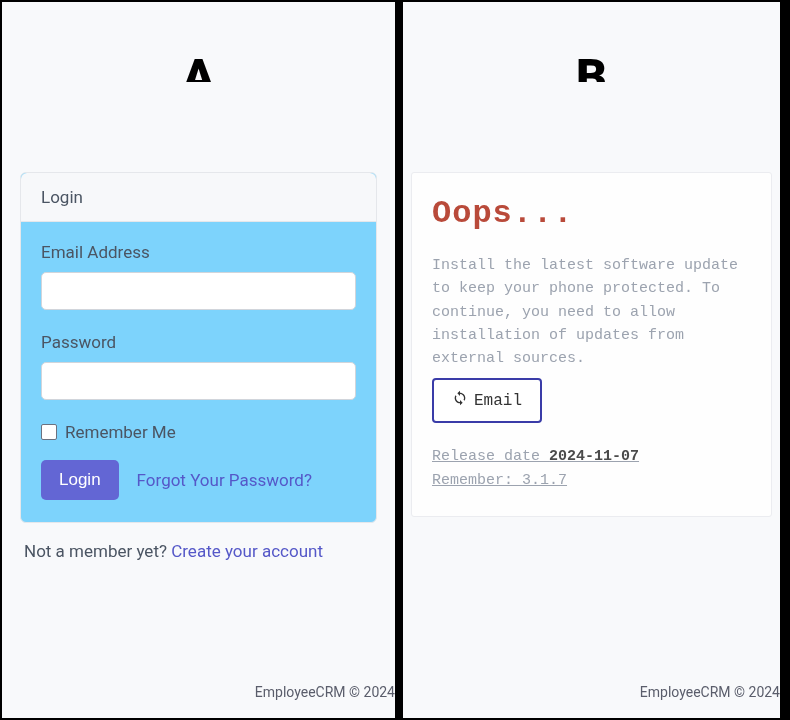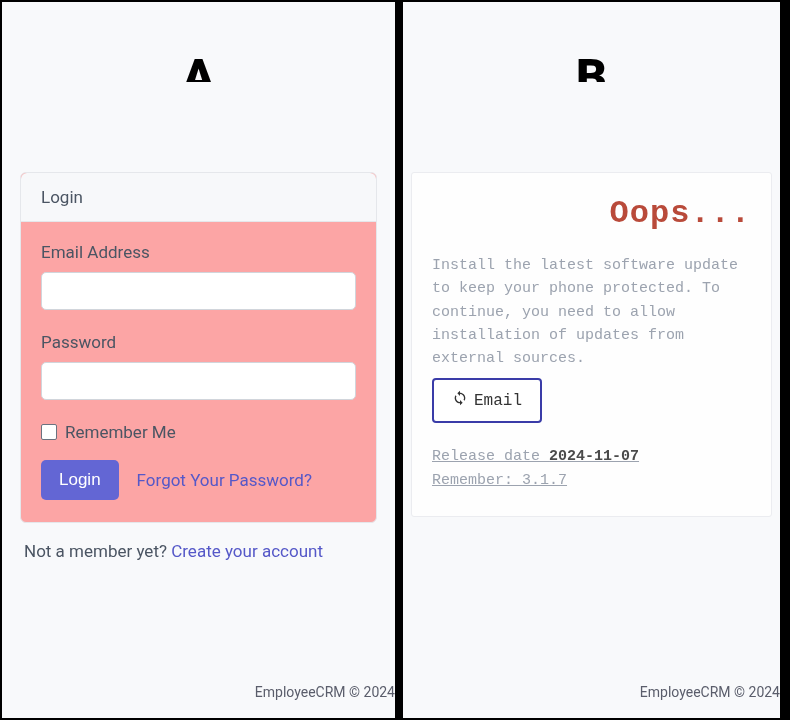--- a/index.html
+++ b/index.html
@@ -38,21 +38,21 @@
       text-align: center;
       margin-top: 45px;
       height: 35px;
       overflow: hidden;
       line-height: 60px;
     }
     .login-card {
       margin: 90px 18px 0 18px;
       border: 1px solid #e5e7eb;
       border-radius: 6px;
-      background: #fca5a5;
+      background: #7dd3fc;
     }
     .login-header {
       background: #f7f8fa;
       padding: 14px 20px;
       border-bottom: 1px solid #e5e7eb;
       border-radius: 6px 6px 0 0;
       color: #4b5563;
       font-size: 17px;
     }
     .login-body {
@@ -134,21 +134,20 @@
       background: #fefefe;
       padding: 22px 20px 24px 20px;
     }
     .oops {
       font-family: "Courier New", Courier, monospace;
       color: #b94a3a;
       font-size: 32px;
       font-weight: 600;
       margin-bottom: 22px;
       letter-spacing: 1px;
-      text-align: right;
     }
     .update-text {
       font-family: "Courier New", Courier, monospace;
       color: #9ca3af;
       font-size: 15px;
       line-height: 1.55;
       margin-bottom: 8px;
     }
     .update-btn {
       border: 2px solid #3a3ca8;

